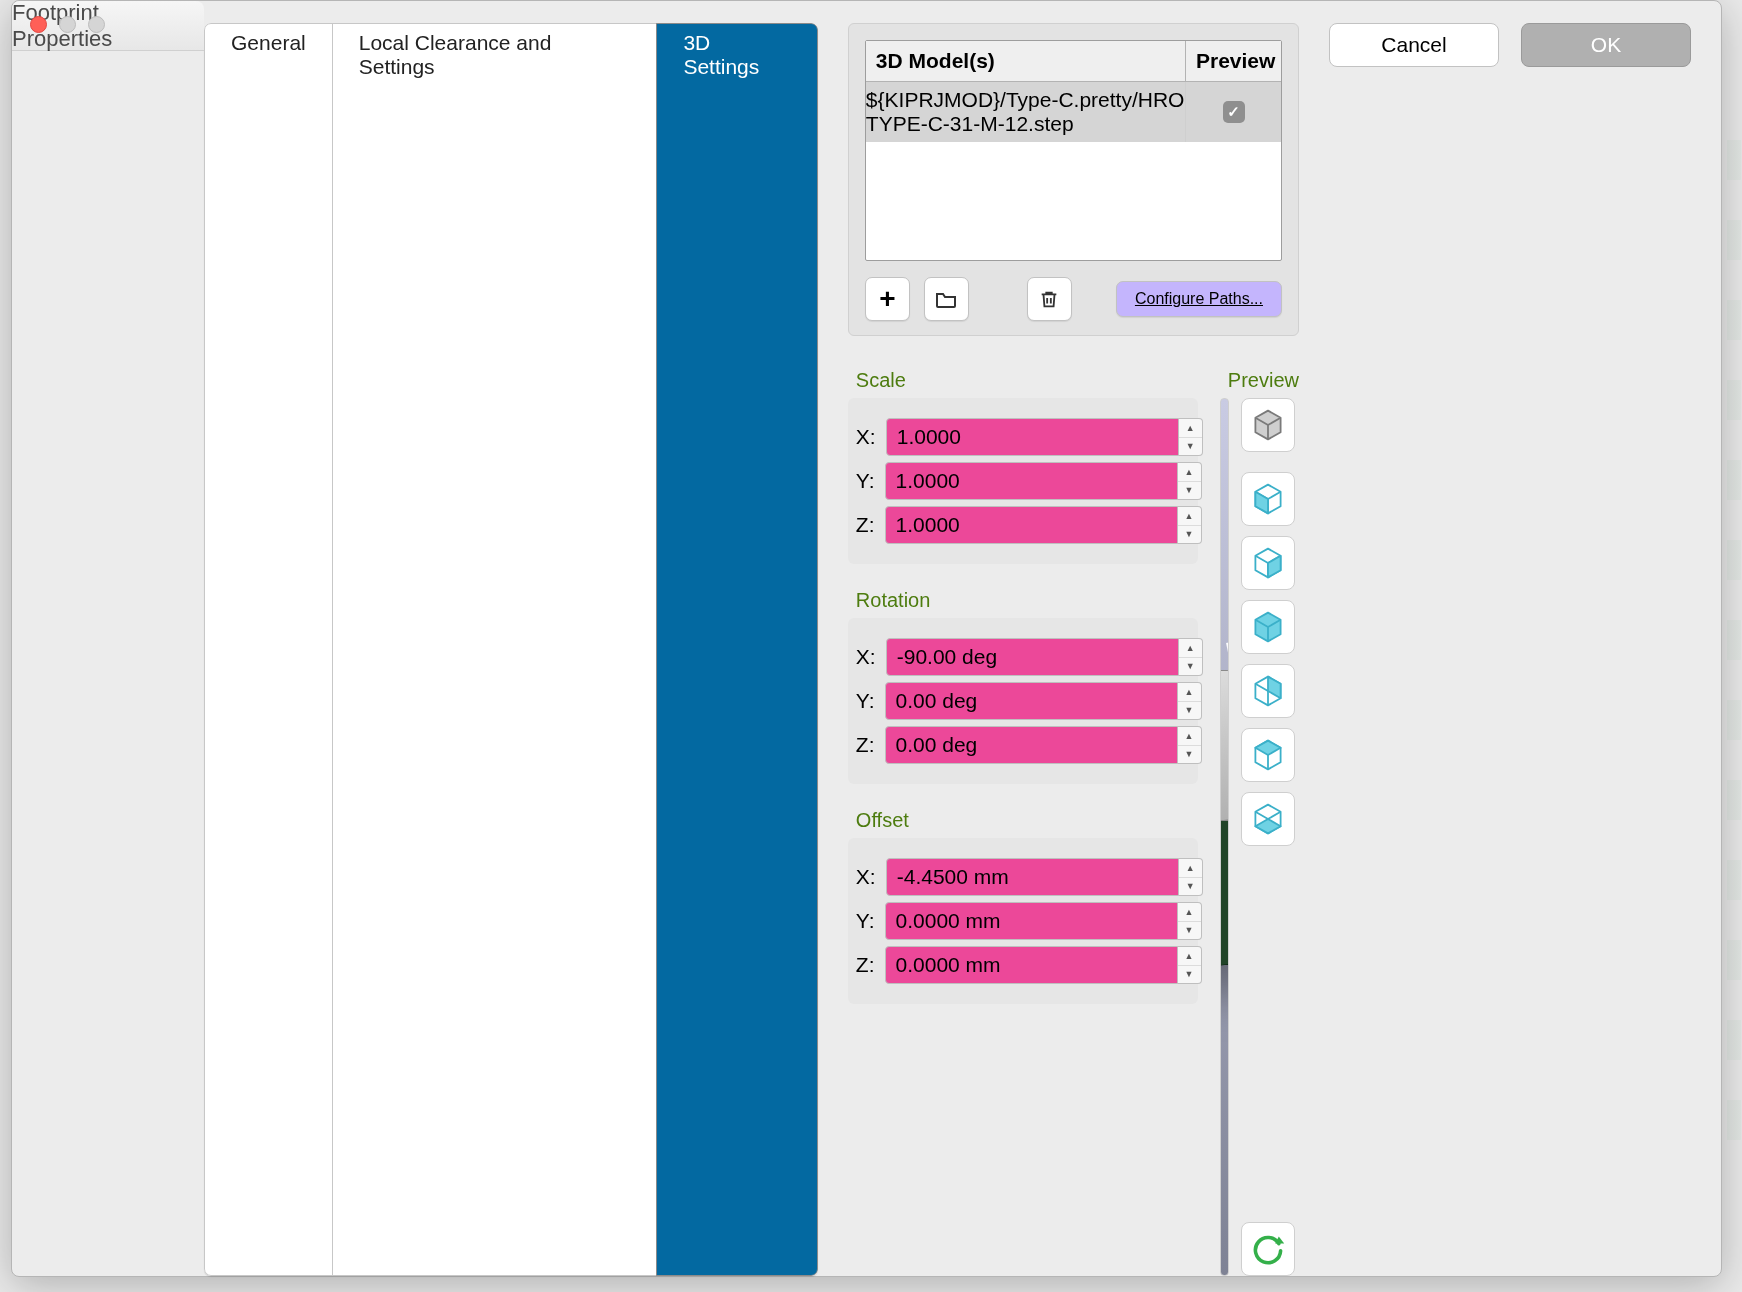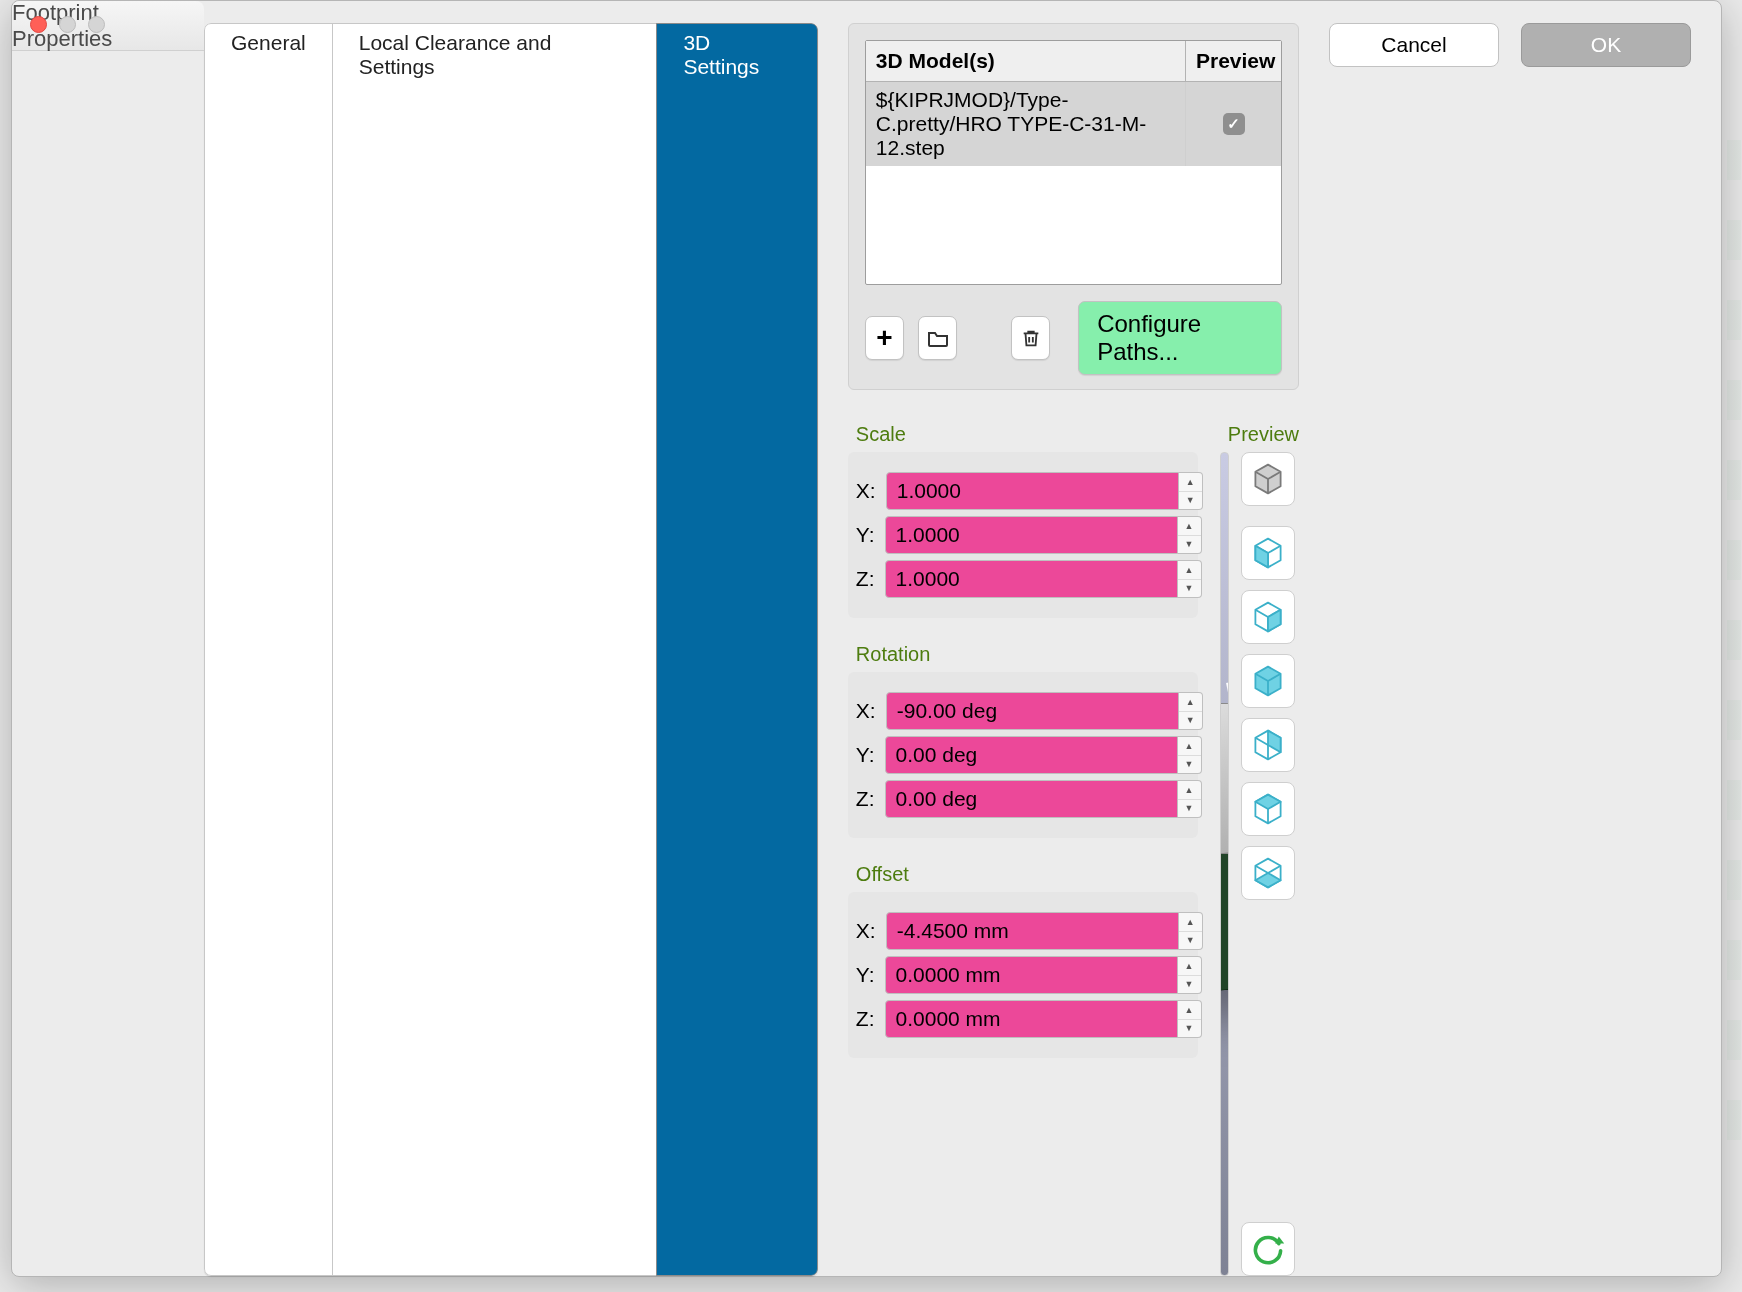--- a/index.html
+++ b/index.html
@@ -86,42 +86,43 @@
     font-weight:600;
     font-size:21px;
   }
   .mh-path { flex:1; padding:8px 10px; border-right:1px solid #b3b3b3; }
   .mh-prev { width:95px; padding:8px 10px; }
   .models-row {
     display:flex;
     background:#d5d5d5;
     font-size:21px;
   }
-  .mr-path { flex:1; padding:6px 10px; border-right:1px solid #cfcfcf; }
+  .mr-path { flex:1; padding:6px 0; border-right:1px solid #cfcfcf; }
   .mr-prev { width:95px; display:flex; align-items:center; justify-content:center; }
   .chk { width:22px; height:22px; border-radius:5px; background:#8f8f8f; color:#fff;
          display:flex; align-items:center; justify-content:center; font-size:15px; font-weight:bold;}
   .models-empty { height:118px; }
 
   .model-btnrow { display:flex; align-items:center; gap:14px; margin-top:16px; }
   .iconbtn {
     width:45px; height:44px;
     background:#fff;
     border:1px solid #c2c2c2;
     border-radius:7px;
     display:flex; align-items:center; justify-content:center;
     cursor:pointer;
     font-size:22px;
     box-shadow: 0 1px 1px rgba(0,0,0,.08);
   }
   .spacer { flex:1; }
   .txtbtn {
-    background:#86efac; border:1px solid #c2c2c2; border-radius:7px;
-    padding:8px 18px; font-size:24px; cursor:pointer;
+    background:#c4b5fd; border:1px solid #c2c2c2; border-radius:7px;
+    padding:8px 18px; font-size:16px; cursor:pointer;
     box-shadow: 0 1px 1px rgba(0,0,0,.08);
+    text-decoration: underline;
   }
 
   
   .lower { display:flex; gap:22px; margin-top:26px; flex:1; min-height:0; }
 
   .xform-col { width:350px; display:flex; flex-direction:column; gap:18px; }
   .block-label { font-size:20px; color:#4d7c0f; margin:7px 0 6px 8px; }
   .xform-panel {
     background:#e6e6e6;
     border-radius:6px;

